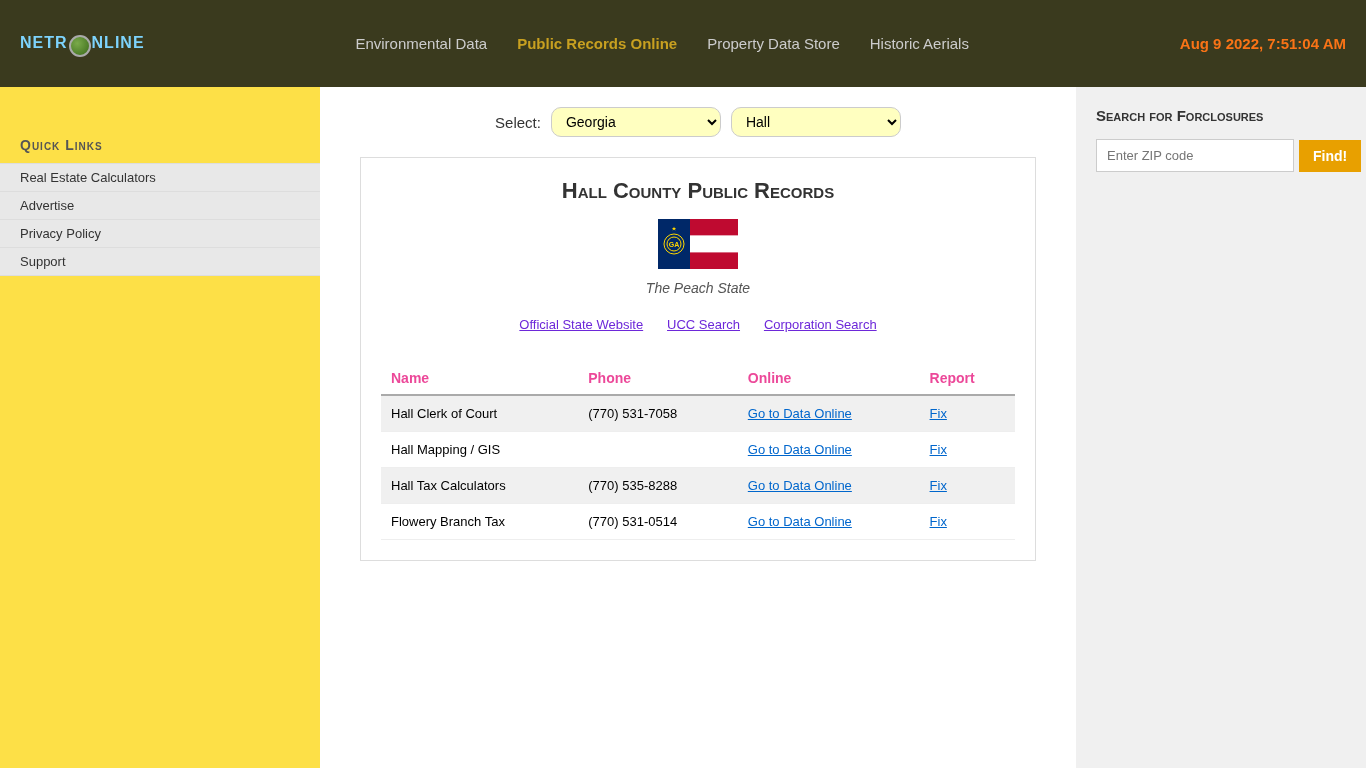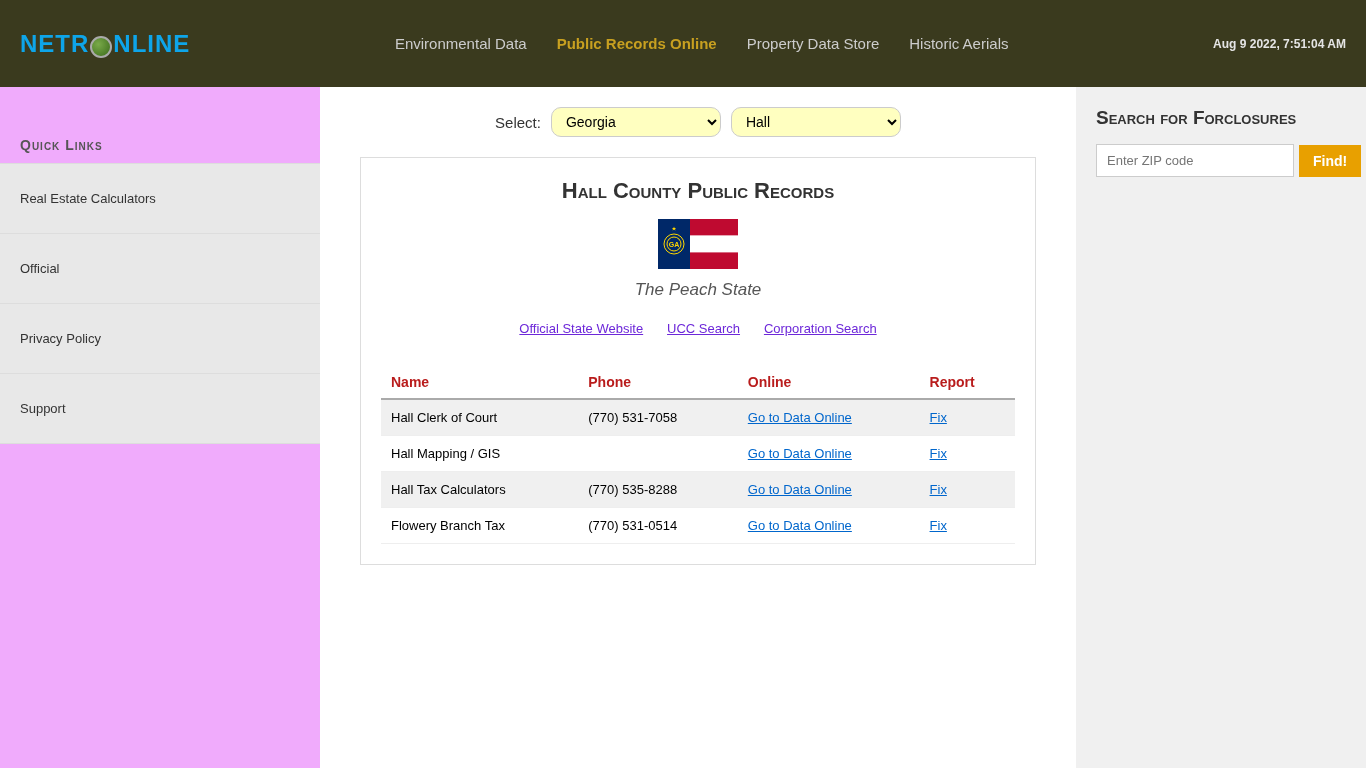--- a/index.html
+++ b/index.html
@@ -12,22 +12,22 @@
       align-items: center;
       justify-content: space-between;
       padding: 0 20px;
       height: 87px;
     }
     #logo {
       display: flex;
       align-items: center;
     }
     #logo-text {
-      color: #0ea5e9;
-      font-size: 24px;
+      color: #7dd3fc;
+      font-size: 16px;
       font-weight: bold;
       letter-spacing: 1px;
       font-family: Arial, sans-serif;
     }
     #logo-globe {
       display: inline-block;
       width: 22px;
       height: 22px;
       background: #5a7a3a;
       border-radius: 50%;
@@ -45,51 +45,51 @@
       color: #ccc;
       text-decoration: none;
       font-size: 15px;
       cursor: pointer;
     }
     .nav-item.active {
       color: #c8a020;
       font-weight: bold;
     }
     #datetime {
-      color: #e5e5e5;
-      font-size: 12px;
+      color: #f97316;
+      font-size: 15px;
       font-weight: bold;
       white-space: nowrap;
     }
 
     
     #main-layout {
       display: flex;
       min-height: calc(768px - 87px);
     }
 
     
     #sidebar {
       width: 320px;
       min-width: 200px;
-      background: #f0abfc;
+      background: #fde047;
       padding: 0;
       padding-top: 40px;
     }
     #sidebar-title {
       font-size: 14px;
       font-variant: small-caps;
       font-weight: bold;
       color: #555;
       padding: 10px 20px 10px 20px;
       letter-spacing: 1px;
     }
     .sidebar-link {
       display: block;
-      padding: 27px 20px;
+      padding: 6px 20px;
       color: #333;
       text-decoration: none;
       border-top: 1px solid #ddd;
       background: #e8e8e8;
       cursor: pointer;
       font-size: 13px;
     }
     .sidebar-link:last-child { border-bottom: 1px solid #ddd; }
 
     
@@ -134,21 +134,21 @@
       margin-bottom: 15px;
     }
     #state-flag-container {
       text-align: center;
       margin-bottom: 8px;
     }
     #state-nickname {
       text-align: center;
       font-style: italic;
       color: #555;
-      font-size: 17px;
+      font-size: 14px;
       margin-bottom: 20px;
     }
     #state-links {
       text-align: center;
       margin-bottom: 30px;
     }
     .state-link {
       color: #6d28d9;
       text-decoration: underline;
       margin: 0 10px;
@@ -161,21 +161,21 @@
       width: 100%;
       border-collapse: collapse;
     }
     #records-table thead tr {
       border-bottom: 2px solid #aaa;
     }
     #records-table th {
       text-align: left;
       padding: 8px 10px;
       font-weight: bold;
-      color: #b91c1c;
+      color: #ec4899;
       font-size: 14px;
     }
     #records-table td {
       padding: 10px 10px;
       font-size: 13px;
       vertical-align: top;
       border-bottom: 1px solid #eee;
     }
     #records-table tr.even {
       background: #f0f0f0;
@@ -191,21 +191,21 @@
 
     
     #right-panel {
       width: 290px;
       min-width: 200px;
       background: #f0f0f0;
       padding: 20px;
     }
     #foreclosure-title {
       font-variant: small-caps;
-      font-size: 19px;
+      font-size: 15px;
       color: #333;
       font-weight: bold;
       margin-bottom: 15px;
     }
     #foreclosure-form {
       display: flex;
       gap: 5px;
       align-items: center;
     }
     #zip-input {
@@ -241,21 +241,21 @@
     <span class="nav-item">Historic Aerials</span>
   </div>
   <div id="datetime">Aug 9 2022, 7:51:04 AM</div>
 </div>
 
 <div id="main-layout">
 
   <div id="sidebar">
     <div id="sidebar-title">Quick Links</div>
     <a class="sidebar-link">Real Estate Calculators</a>
-    <a class="sidebar-link">Official</a>
+    <a class="sidebar-link">Advertise</a>
     <a class="sidebar-link">Privacy Policy</a>
     <a class="sidebar-link">Support</a>
   </div>
 
   <div id="content">
 
     <div id="select-row">
       <span id="select-label">Select:</span>
       <select class="state-select">
         <option>Georgia</option>

